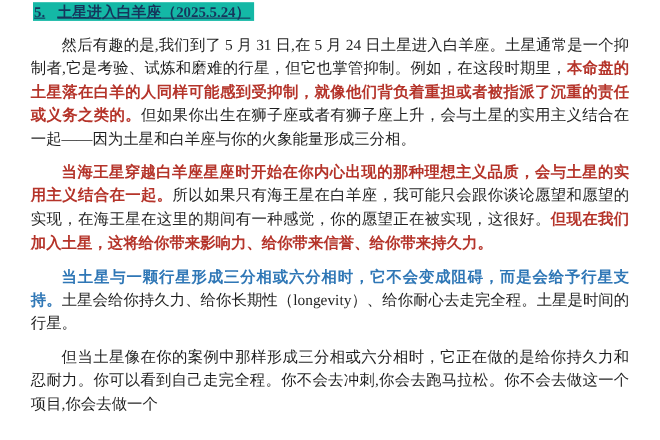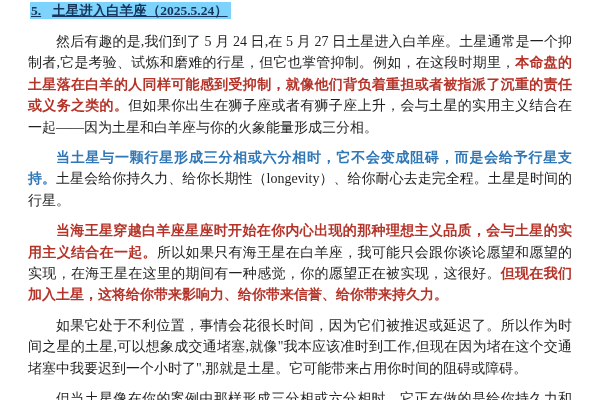--- a/index.html
+++ b/index.html
@@ -17,21 +17,21 @@
     padding: 2px 28px 0 28px;
   }
   .title-row {
     margin: 0 0 12px 2px;
     font-size: 13.5px;
     line-height: 17px;
     font-weight: bold;
     white-space: nowrap;
   }
   .title-hl {
-    background: #7dd3fc;
+    background: #14b8a6;
     color: #16365C;
     text-decoration: underline;
     text-decoration-color: #16365C;
     padding: 1px 3px 1px 1px;
   }
   .title-num {
     margin-right: 11px;
   }
   p.body {
     margin: 0 0 9px 0;
@@ -47,23 +47,22 @@
 </style>
 </head>
 <body>
 
 <div class="doc">
 
   <div class="title-row">
     <span class="title-hl"><span class="title-num">5.</span><span>土星进入白羊座（2025.5.24）</span></span>
   </div>
 
-  <p class="body"><span class="seg-black">然后有趣的是,我们到了 5 月 24 日,在 5 月 27 日土星进入白羊座。土星通常是一个抑制者,它是考验、试炼和磨难的行星，但它也掌管抑制。例如，在这段时期里，</span><span class="seg-red">本命盘的土星落在白羊的人同样可能感到受抑制，就像他们背负着重担或者被指派了沉重的责任或义务之类的。</span><span class="seg-black">但如果你出生在狮子座或者有狮子座上升，会与土星的实用主义结合在一起——因为土星和白羊座与你的火象能量形成三分相。</span></p>
+  <p class="body"><span class="seg-black">然后有趣的是,我们到了 5 月 31 日,在 5 月 24 日土星进入白羊座。土星通常是一个抑制者,它是考验、试炼和磨难的行星，但它也掌管抑制。例如，在这段时期里，</span><span class="seg-red">本命盘的土星落在白羊的人同样可能感到受抑制，就像他们背负着重担或者被指派了沉重的责任或义务之类的。</span><span class="seg-black">但如果你出生在狮子座或者有狮子座上升，会与土星的实用主义结合在一起——因为土星和白羊座与你的火象能量形成三分相。</span></p>
+
+  <p class="body"><span class="seg-red">当海王星穿越白羊座星座时开始在你内心出现的那种理想主义品质，会与土星的实用主义结合在一起。</span><span class="seg-black">所以如果只有海王星在白羊座，我可能只会跟你谈论愿望和愿望的实现，在海王星在这里的期间有一种感觉，你的愿望正在被实现，这很好。</span><span class="seg-red">但现在我们加入土星，这将给你带来影响力、给你带来信誉、给你带来持久力。</span></p>
 
   <p class="body"><span class="seg-blue">当土星与一颗行星形成三分相或六分相时，它不会变成阻碍，而是会给予行星支持。</span><span class="seg-black">土星会给你持久力、给你长期性（longevity）、给你耐心去走完全程。土星是时间的行星。</span></p>
 
-  <p class="body"><span class="seg-red">当海王星穿越白羊座星座时开始在你内心出现的那种理想主义品质，会与土星的实用主义结合在一起。</span><span class="seg-black">所以如果只有海王星在白羊座，我可能只会跟你谈论愿望和愿望的实现，在海王星在这里的期间有一种感觉，你的愿望正在被实现，这很好。</span><span class="seg-red">但现在我们加入土星，这将给你带来影响力、给你带来信誉、给你带来持久力。</span></p>
-
-  <p class="body"><span class="seg-black">如果它处于不利位置，事情会花很长时间，因为它们被推迟或延迟了。所以作为时间之星的土星,可以想象成交通堵塞,就像"我本应该准时到工作,但现在因为堵在这个交通堵塞中我要迟到一个小时了",那就是土星。它可能带来占用你时间的阻碍或障碍。</span></p>
 
   <p class="body"><span class="seg-black">但当土星像在你的案例中那样形成三分相或六分相时，它正在做的是给你持久力和忍耐力。你可以看到自己走完全程。你不会去冲刺,你会去跑马拉松。你不会去做这一个项目,你会去做一个</span></p>
 
 </div>
 
 </body></html>

